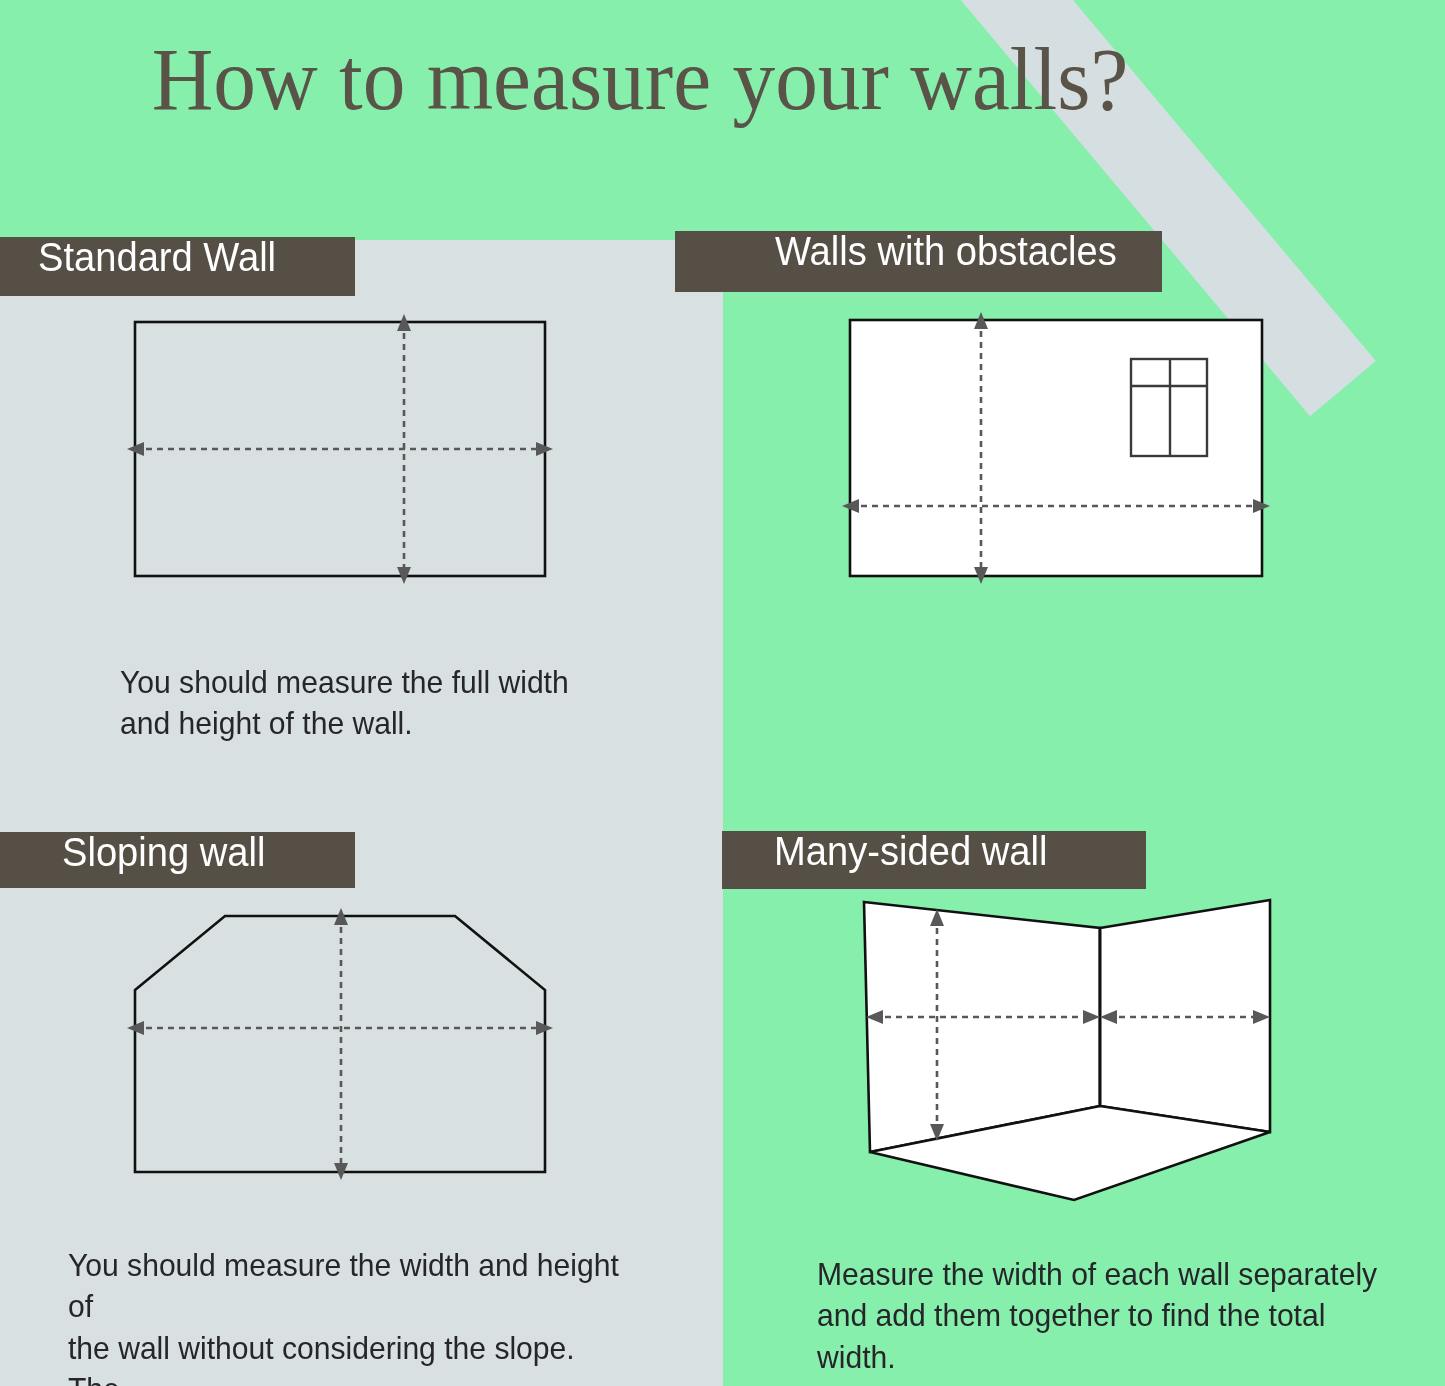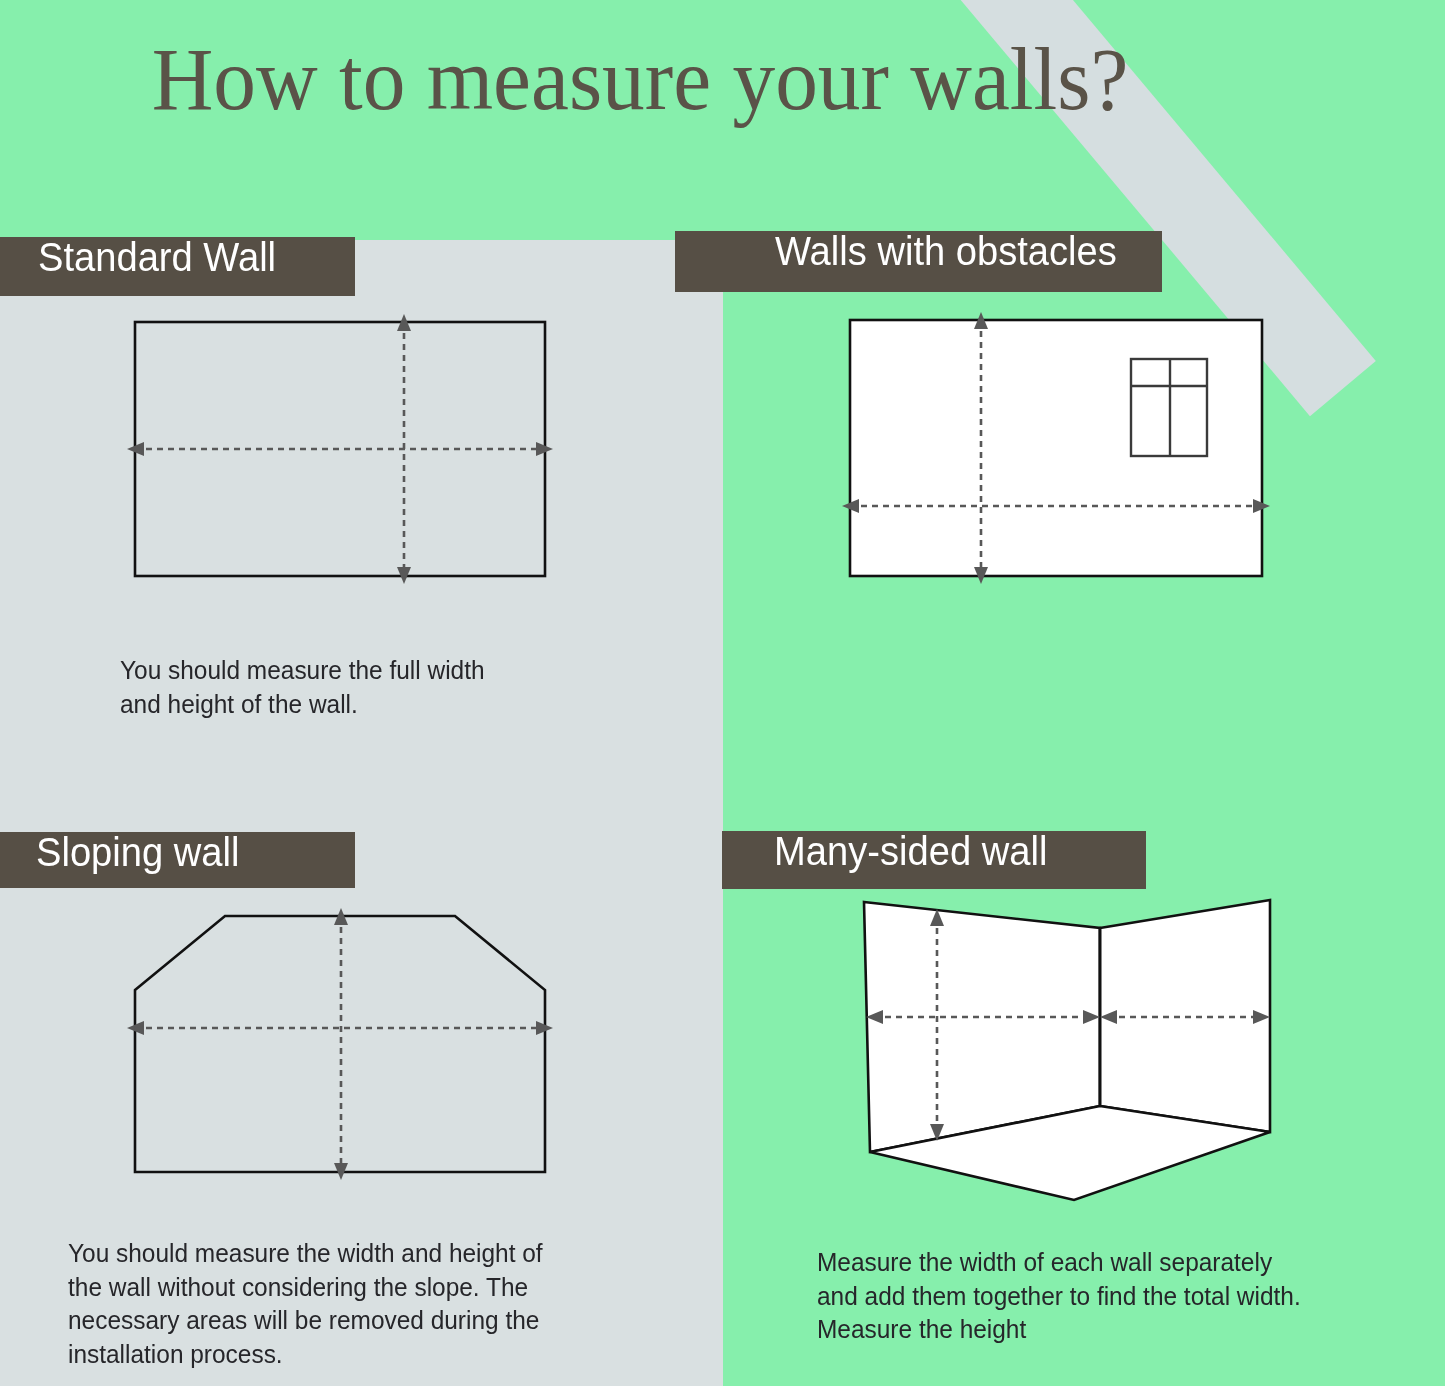--- a/index.html
+++ b/index.html
@@ -59,29 +59,29 @@
     line-height:1;
     display:flex;
     align-items:flex-start;
     box-sizing:border-box;
     white-space:nowrap;
   }
   .ribbon span{display:block;transform:scaleX(0.93);transform-origin:left center;}
 
   .ribbon-standard{left:0px;top:237px;width:355px;height:59px;padding-left:38px;}
   .ribbon-obstacles{left:675px;top:231px;width:487px;height:61px;padding-left:100px;}
-  .ribbon-sloping{left:0px;top:832px;width:355px;height:56px;padding-left:36px;}
+  .ribbon-sloping{left:0px;top:832px;width:355px;height:56px;padding-left:62px;}
   .ribbon-manysided{left:722px;top:831px;width:424px;height:58px;padding-left:52px;}
 
   
   .caption{
     position:absolute;
     font-family:"Liberation Sans", sans-serif;
     color:#26262a;
-    font-size:26px;
+    font-size:32px;
     line-height:1.30;
     white-space:pre-line;
   }
   .caption span{display:block;transform:scaleX(0.94);transform-origin:left top;}
 
   .cap-standard{left:120px;top:620px;width:560px;}
   .cap-obstacles{left:782px;top:615px;width:640px;}
   .cap-sloping{left:68px;top:1203px;width:600px;}
   .cap-manysided{left:817px;top:1212px;width:610px;}
 

